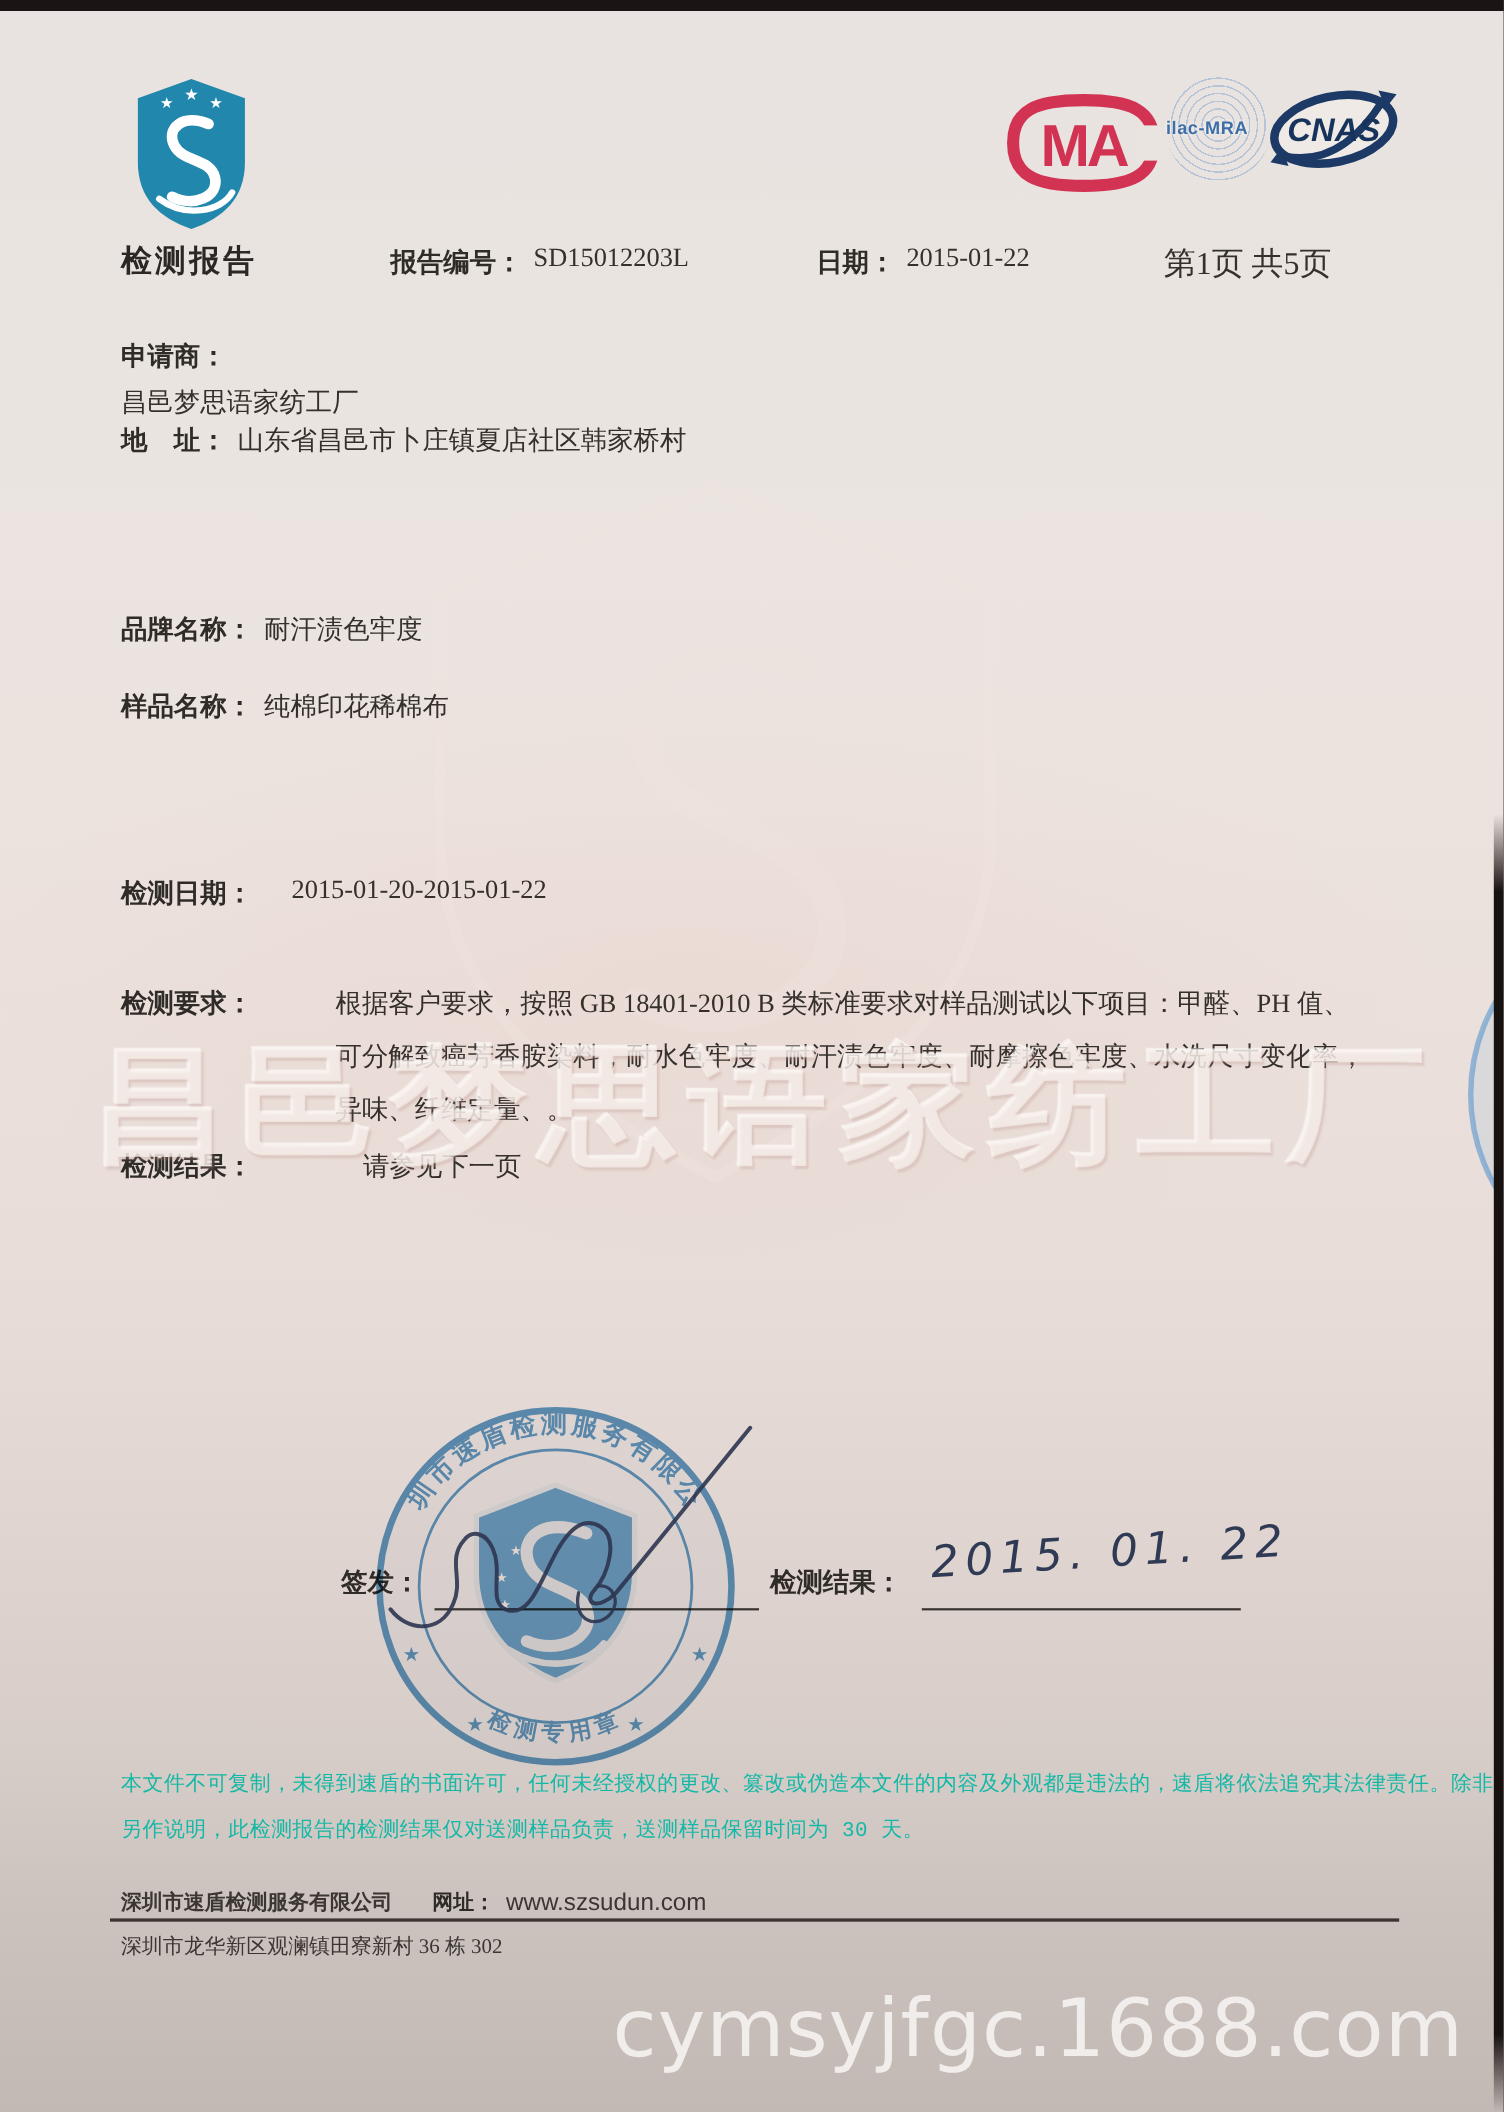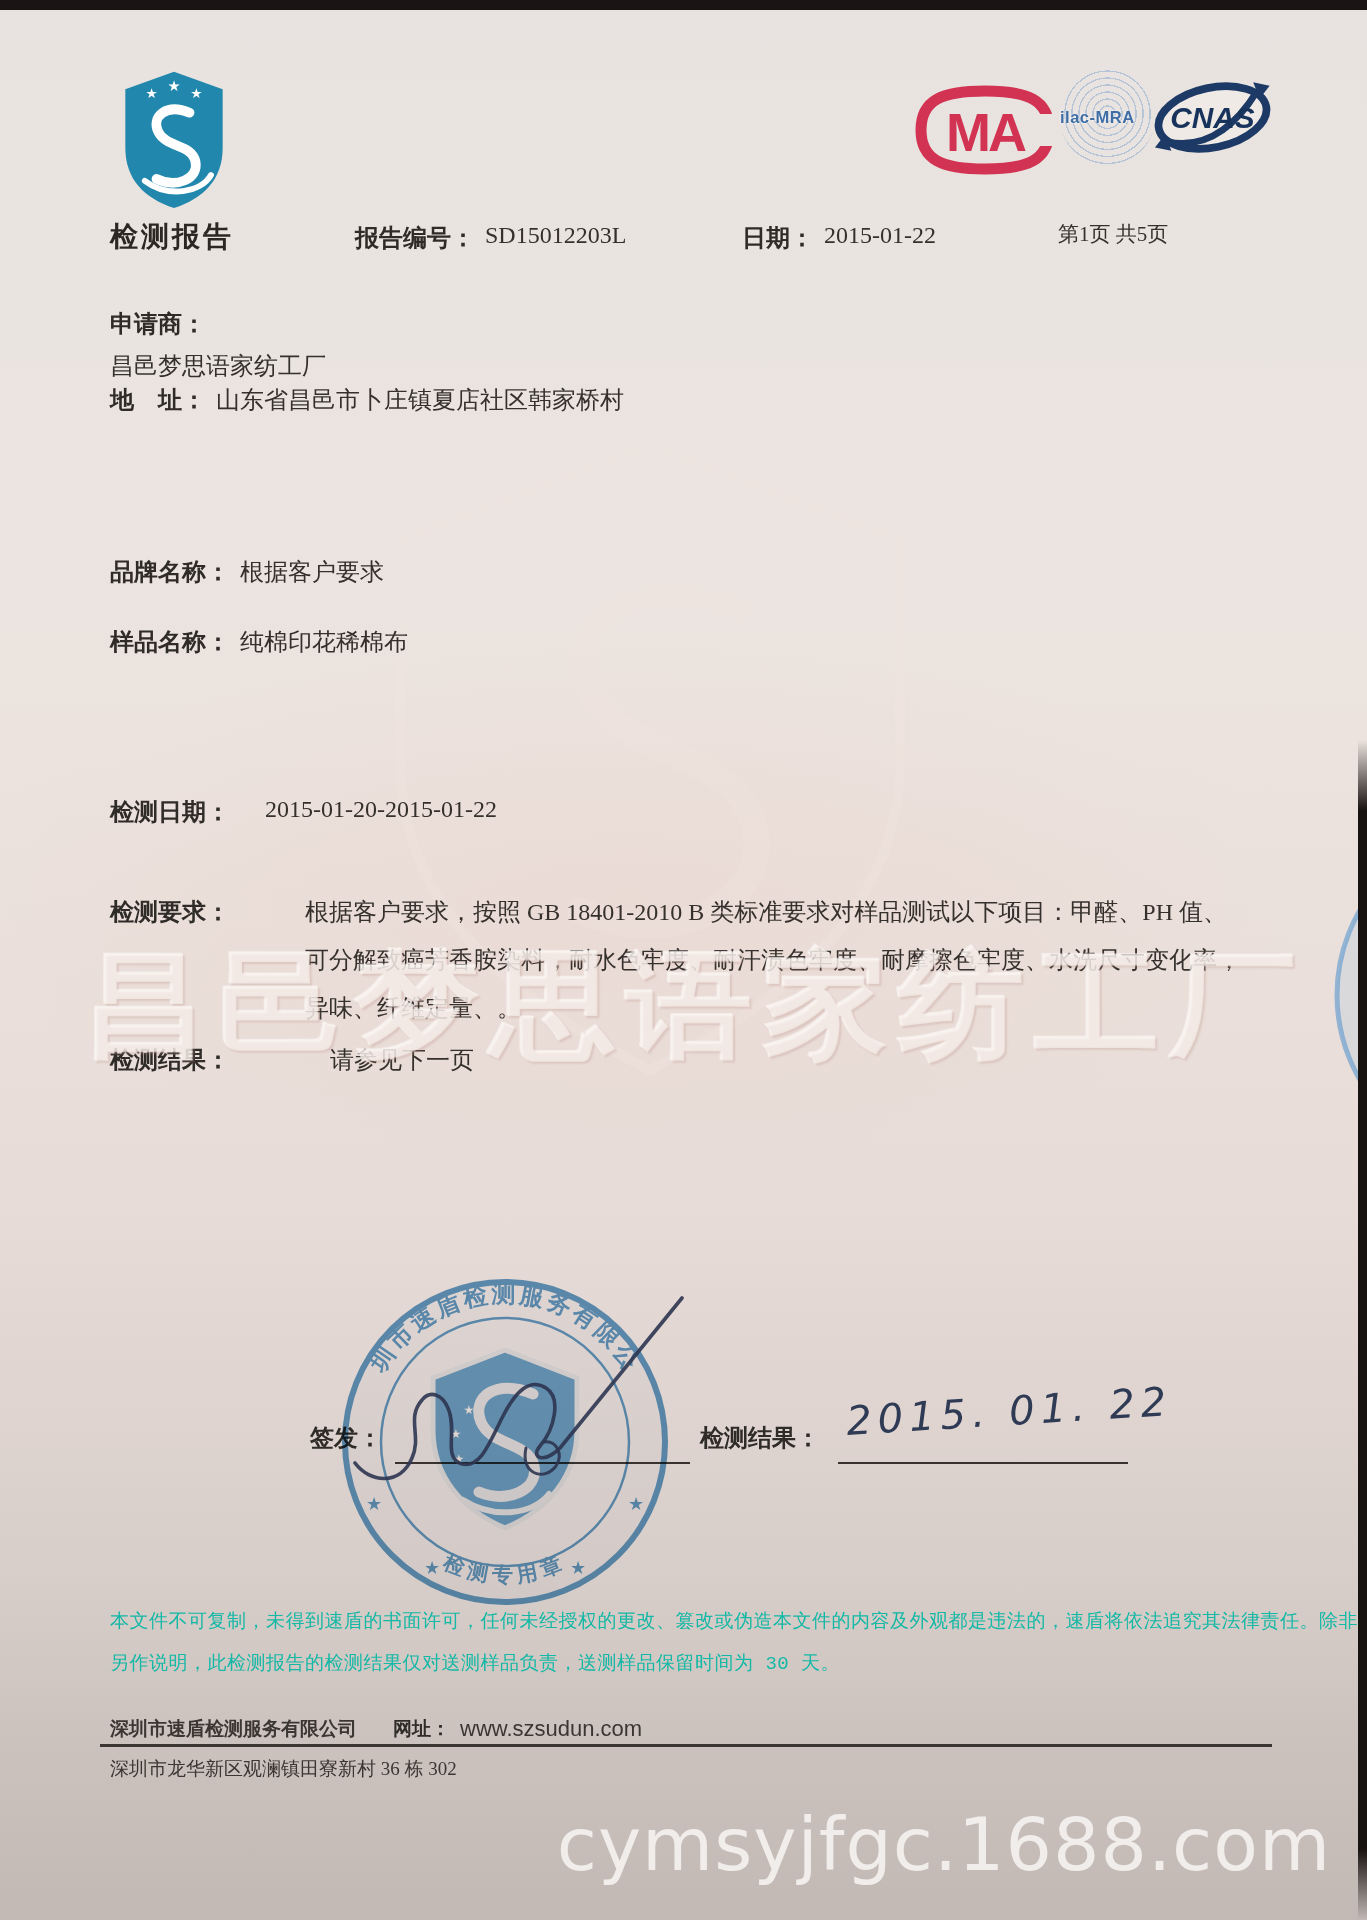--- a/index.html
+++ b/index.html
@@ -95,34 +95,34 @@
 
 <div class="t" style="left:110px;top:218px;font-size:28px;font-weight:bold;letter-spacing:3px;color:#2b2724;">检测报告</div>
 <div class="t row" style="left:355px;top:222px;">
   <span class="lab">报告编号：</span>
   <span>SD15012203L</span>
 </div>
 <div class="t row" style="left:742px;top:222px;">
   <span class="lab">日期：</span>
   <span>2015-01-22</span>
 </div>
-<div class="t" style="left:1058px;top:220px;font-size:21px;">第1页 共5页</div>
+<div class="t" style="left:1058px;top:220px;font-size:29px;">第1页 共5页</div>
 
 <div class="t row" style="left:110px;top:308px;flex-direction:column;">
   <span class="lab">申请商：</span>
   <span>昌邑梦思语家纺工厂</span>
 </div>
 <div class="t row" style="left:110px;top:384px;">
   <span class="lab">地　址：</span>
   <span>山东省昌邑市卜庄镇夏店社区韩家桥村</span>
 </div>
 
 <div class="t row" style="left:110px;top:556px;">
   <span class="lab">品牌名称：</span>
-  <span>根据客户要求</span>
+  <span>耐汗渍色牢度</span>
 </div>
 <div class="t row" style="left:110px;top:626px;">
   <span class="lab">样品名称：</span>
   <span>纯棉印花稀棉布</span>
 </div>
 
 <div class="t lab" style="left:110px;top:796px;">检测日期：</div>
 <div class="t" style="left:265px;top:796px;">2015-01-20-2015-01-22</div>
 
 <div class="t lab" style="left:110px;top:896px;">检测要求：</div>

